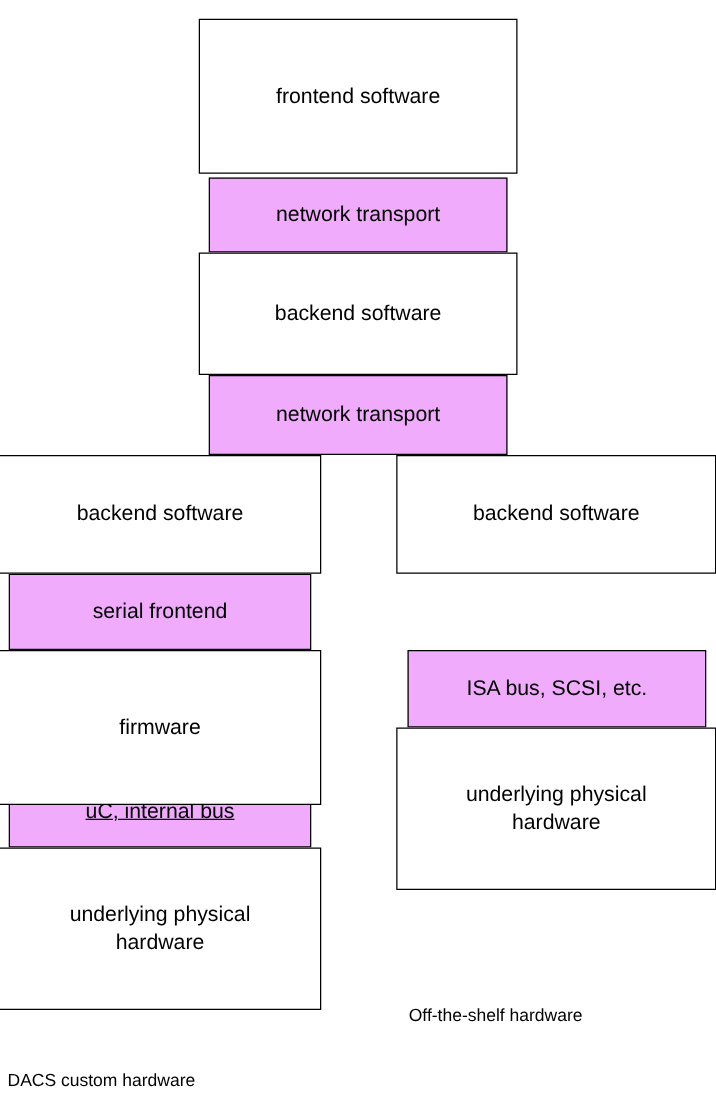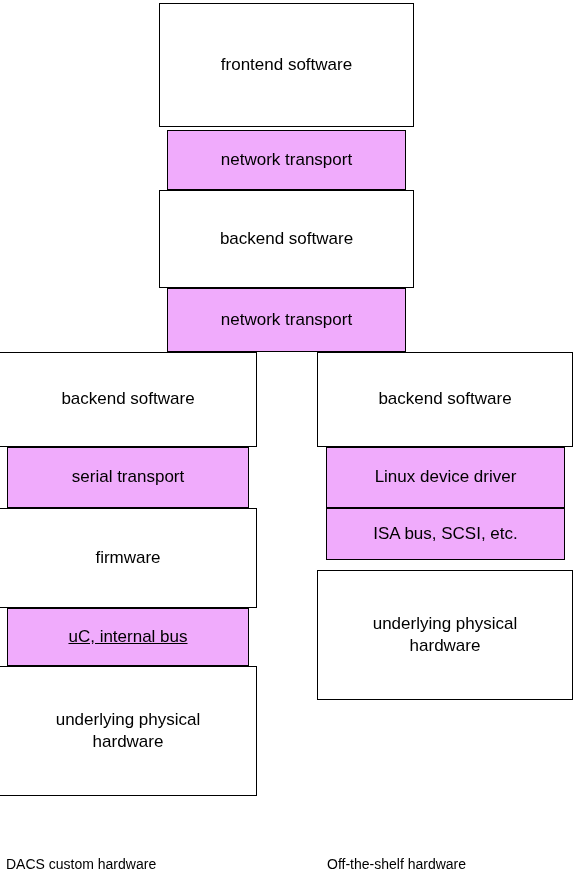--- a/index.html
+++ b/index.html
@@ -24,20 +24,21 @@
     box-sizing: border-box;
     border: 1px solid #000000;
     display: flex;
     align-items: center;
     justify-content: center;
     text-align: center;
     line-height: 1.30;
     font-size: 17px;
     color: #000000;
     white-space: pre-line;
+    margin-top: 12px;
   }
   .layer.white {
     background: #ffffff;
     z-index: 2;
   }
   .layer.gray {
     background: #f0abfc;
     z-index: 1;
   }
   .caption {
@@ -55,35 +56,34 @@
   <div class="layer white" style="left:159px; top:3px; width:255px; height:124px;">frontend software</div>
 
   <div class="layer gray" style="left:167px; top:130px; width:239px; height:60px;">network transport</div>
 
   <div class="layer white" style="left:159px; top:190px; width:255px; height:98px;">backend software</div>
 
   <div class="layer gray" style="left:167px; top:288px; width:239px; height:64px;">network transport</div>
 
   <div class="layer white" style="left:-1px; top:352px; width:258px; height:95px;">backend software</div>
 
-  <div class="layer gray" style="left:7px; top:447px; width:242px; height:61px;">serial transport</div>
+  <div class="layer gray" style="left:7px; top:447px; width:242px; height:61px;">serial frontend</div>
 
-  <div class="layer white" style="left:-1px; top:508px; width:258px; height:100px;">firmware</div>
+  <div class="layer white" style="left:-1px; top:508px; width:258px; height:124px;">firmware</div>
 
   <div class="layer gray" style="left:7px; top:608px; width:242px; height:58px;text-decoration:underline;">uC, internal bus</div>
 
   <div class="layer white" style="left:-1px; top:666px; width:258px; height:130px;">underlying physical
 hardware</div>
 
   <div class="layer white" style="left:317px; top:352px; width:256px; height:95px;">backend software</div>
 
-  <div class="layer gray" style="left:326px; top:447px; width:239px; height:61px;">Linux device driver</div>
 
-  <div class="layer gray" style="left:326px; top:508px; width:239px; height:52px;">ISA bus, SCSI, etc.</div>
+  <div class="layer gray" style="left:326px; top:508px; width:239px; height:62px;">ISA bus, SCSI, etc.</div>
 
   <div class="layer white" style="left:317px; top:570px; width:256px; height:130px;">underlying physical
 hardware</div>
 
   <div class="caption" style="left:6px; top:856px;">DACS custom hardware</div>
 
-  <div class="caption" style="left:327px; top:856px;">Off-the-shelf hardware</div>
+  <div class="caption" style="left:327px; top:804px;">Off-the-shelf hardware</div>
 
 </div>
 
 </body></html>

